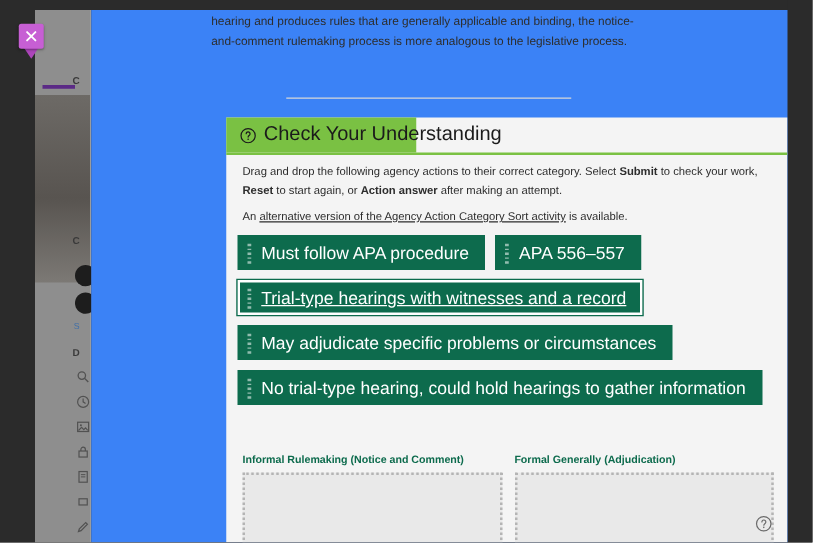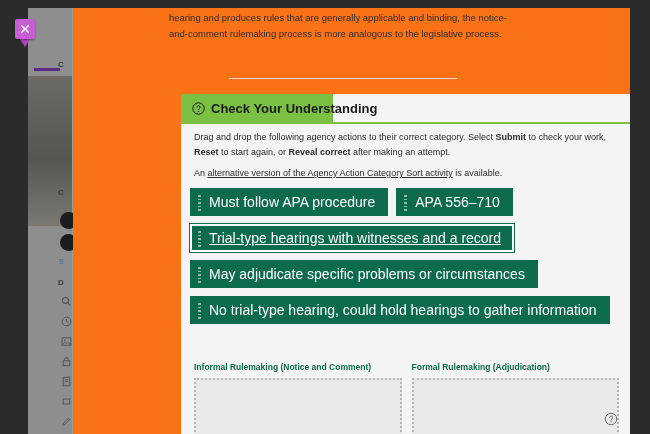--- a/index.html
+++ b/index.html
@@ -48,21 +48,21 @@
   .close-chip svg{display:block;}
   .close-tail{
     position:absolute;left:19px;top:38px;width:0;height:0;
     border-left:6px solid transparent;border-right:6px solid transparent;
     border-top:9px solid #ad45bb;z-index:7;
   }
 
   
   .page{
     position:absolute;left:73px;top:8px;width:557px;height:426px;
-    background:#f97316;overflow:hidden;
+    background:#3b82f6;overflow:hidden;
   }
 
   .body-copy{
     position:absolute;left:96px;top:2px;width:350px;
     font-size:9.5px;line-height:16px;color:#2d2d2d;
   }
 
   .hr{
     position:absolute;left:156px;top:70px;width:228px;height:1px;
     background:#d8d8d8;
@@ -75,21 +75,21 @@
   }
   .activity-topline{
     position:absolute;left:0;top:28px;width:449px;height:2px;background:#7ac143;
   }
   .cyu-header{
     position:absolute;left:0;top:0;width:152px;height:28px;
     background:#7ac143;display:flex;align-items:center;gap:6px;
     padding:0 11px;box-sizing:border-box;
   }
   .cyu-q{flex:0 0 auto;display:block;}
-  .cyu-title{font-size:13px;font-weight:bold;color:#1b1b1b;white-space:nowrap;}
+  .cyu-title{font-size:16px;font-weight:normal;color:#1b1b1b;white-space:nowrap;}
 
   .instructions{
     position:absolute;left:13px;top:36px;width:415px;
     font-size:9px;line-height:15px;color:#2d2d2d;
   }
   .alt-line{
     position:absolute;left:13px;top:72px;width:415px;
     font-size:9px;line-height:14px;color:#2d2d2d;
   }
   .alt-line a{color:#2d2d2d;text-decoration:underline;}
@@ -217,21 +217,21 @@
       <div class="cyu-header">
         <svg class="cyu-q" width="13" height="13" viewBox="0 0 16 16">
           <circle cx="8" cy="8" r="7" fill="none" stroke="#1b1b1b" stroke-width="1.2"></circle>
           <path d="M6.1 6.1a1.9 1.9 0 113.1 1.6c-.7.5-1.2.9-1.2 1.7" fill="none" stroke="#1b1b1b" stroke-width="1.2" stroke-linecap="round"></path>
           <circle cx="8" cy="11.6" r=".8" fill="#1b1b1b"></circle>
         </svg>
         <span class="cyu-title">Check Your Understanding</span>
       </div>
 
       <div class="instructions">
-        <span>Drag and drop the following agency actions to their correct category. Select </span><b>Submit</b><span> to check your work, </span><b>Reset</b><span> to start again, or </span><b>Reveal correct</b><span> after making an attempt.</span>
+        <span>Drag and drop the following agency actions to their correct category. Select </span><b>Submit</b><span> to check your work, </span><b>Reset</b><span> to start again, or </span><b>Action answer</b><span> after making an attempt.</span>
       </div>
 
       <div class="alt-line">
         <span>An </span><a href="#">alternative version of the Agency Action Category Sort activity</a><span> is available.</span>
       </div>
 
       <div class="chips">
         <div class="chip-row">
           <div class="chip">
             <span class="grip">
@@ -244,21 +244,21 @@
             <span>Must follow APA procedure</span>
           </div>
           <div class="chip">
             <span class="grip">
                 <i></i>
                 <i></i>
                 <i></i>
                 <i></i>
                 <i></i>
               </span>
-            <span>APA 556–710</span>
+            <span>APA 556–557</span>
           </div>
         </div>
         <div class="chip-row">
           <div class="chip focused">
             <span class="grip">
                 <i></i>
                 <i></i>
                 <i></i>
                 <i></i>
                 <i></i>
@@ -291,21 +291,21 @@
           </div>
         </div>
       </div>
 
       <div class="zones">
         <div class="zone">
           <div class="zone-title">Informal Rulemaking (Notice and Comment)</div>
           <div class="zone-box"></div>
         </div>
         <div class="zone">
-          <div class="zone-title">Formal Rulemaking (Adjudication)</div>
+          <div class="zone-title">Formal Generally (Adjudication)</div>
           <div class="zone-box"></div>
         </div>
       </div>
     </div>
 
     <div class="help-fab">
       <svg width="14" height="14" viewBox="0 0 16 16">
         <circle cx="8" cy="8" r="6.6" fill="none" stroke="#6b6b6b" stroke-width="1.1"></circle>
         <path d="M6.3 6.3a1.8 1.8 0 112.9 1.5c-.6.5-1.1.8-1.1 1.5" fill="none" stroke="#6b6b6b" stroke-width="1.1" stroke-linecap="round"></path>
         <circle cx="8" cy="11.3" r=".75" fill="#6b6b6b"></circle>

